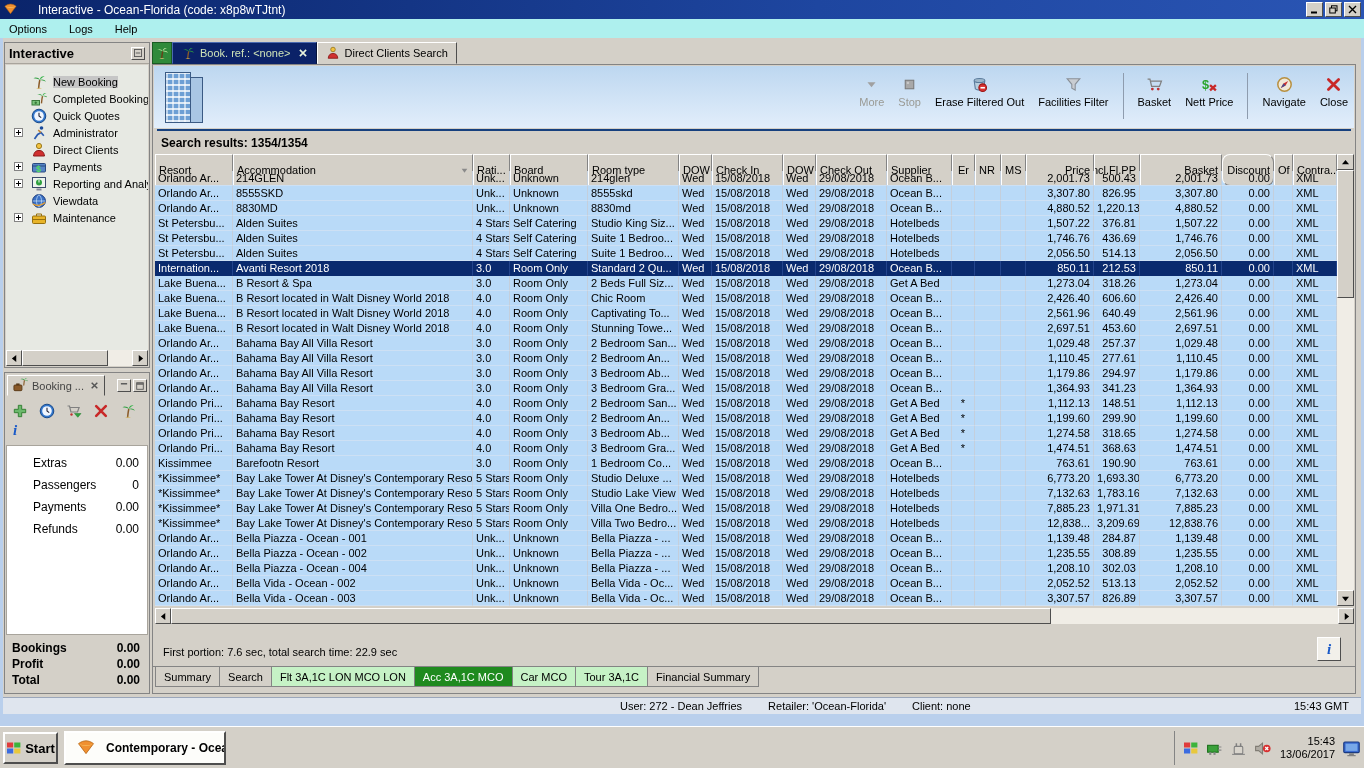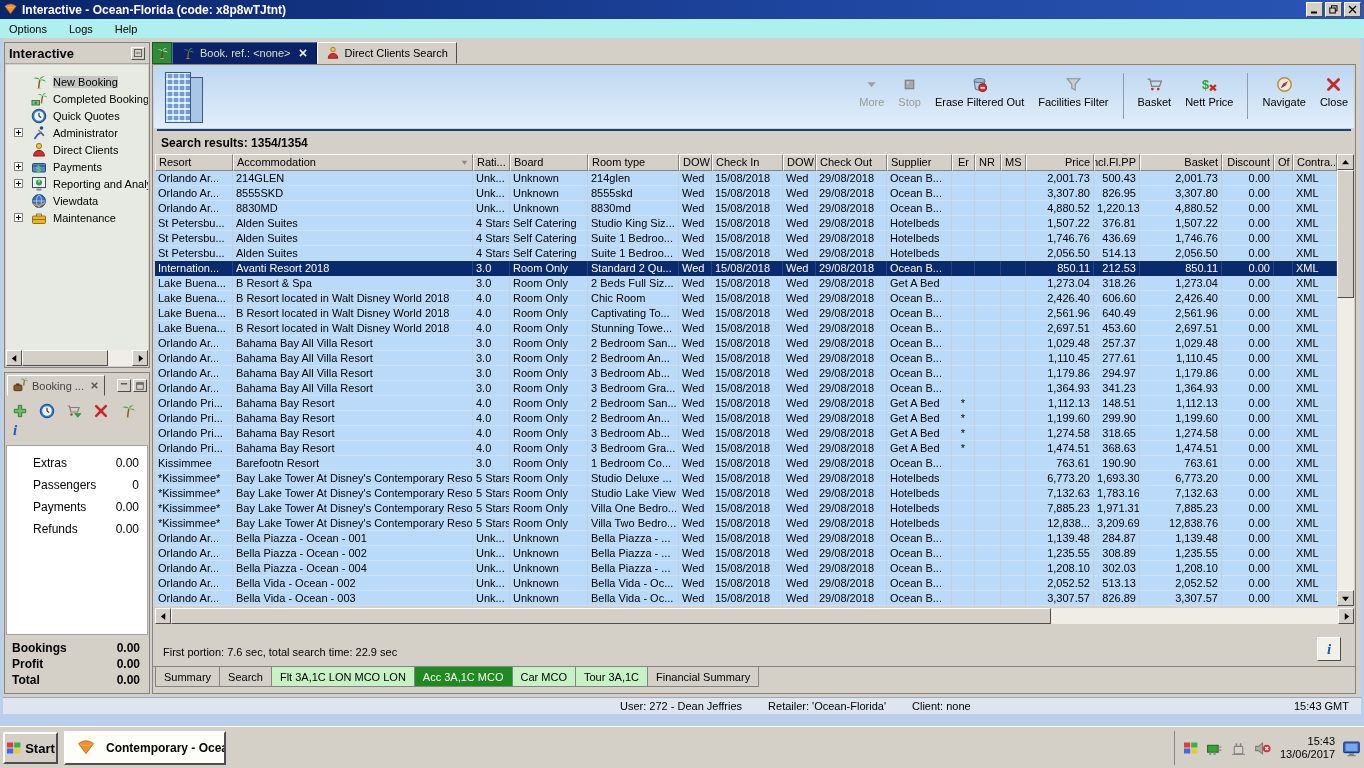--- a/index.html
+++ b/index.html
@@ -3,21 +3,21 @@
 <meta charset="utf-8">
 <style>
   *{margin:0;padding:0;box-sizing:border-box}
   html,body{width:1364px;height:768px;overflow:hidden}
   body{font-family:"Liberation Sans",sans-serif;font-size:11px;color:#000;background:#b9cfec}
   .screen{position:relative;width:1364px;height:768px;background:#b9cfec}
   .ic{display:inline-flex;align-items:center;justify-content:center;flex:none}
 
   
   .titlebar{position:absolute;top:0;left:0;width:1364px;height:19px;background:linear-gradient(90deg,#0a246a,#1e46a0 60%,#2a55b4);display:flex;align-items:center;padding:0 3px;color:#fff}
-  .titlebar .t-text{font-weight:bold;font-size:12px;margin-left:4px;flex:1;white-space:nowrap}
+  .titlebar .t-text{font-weight:normal;font-size:12px;margin-left:20px;flex:1;white-space:nowrap}
   .winbtn{width:17px;height:15px;background:#d4d0c8;border:1px solid;border-color:#fff #4e4e4e #4e4e4e #fff;margin-left:2px;display:flex;align-items:center;justify-content:center}
 
   
   .menubar{position:absolute;top:19px;left:0;width:1364px;height:19px;background:#aef0ee;display:flex;align-items:center;padding:0 9px;gap:22px}
   .menu-item{cursor:default}
 
   
   .workarea{position:absolute;top:38px;left:3px;width:1358px;height:659px;background:#d4d0c8}
 
   
@@ -72,21 +72,21 @@
   .tb-btn{display:flex;flex-direction:column;align-items:center;gap:3px;padding-top:6px}
   .tb-btn .tb-label{font-size:11px;white-space:nowrap}
   .tb-btn.dis .tb-label{color:#9a9a94}
   .tb-sep{width:1px;height:46px;background:#8e9cae;margin-top:3px}
   .navy-line{position:absolute;top:64px;left:4px;right:4px;height:2px;background:#16407e}
   .results-label{position:absolute;top:71px;left:8px;font-weight:bold;font-size:12px}
 
   
   .grid{position:absolute;left:2px;top:89px;width:1199px;height:452px}
   .grid-head{display:flex;width:1182px;height:17px}
-  .hcell{flex:none;height:17px;line-height:15px;background:#d4d0c8;border:1px solid;border-color:#fff #848484 #848484 #fff;padding:0 3px;display:flex;align-items:center;overflow:hidden;white-space:nowrap;font-size:11px;gap:2px}
+  .hcell{flex:none;height:17px;line-height:15px;background:#d4d0c8;border:1px solid;border-color:#fff #848484 #848484 #fff;padding:15px 3px;display:flex;align-items:center;overflow:hidden;white-space:nowrap;font-size:11px;gap:2px}
   .hcell.ar{justify-content:flex-end}
   .hcell.ac{justify-content:center}
   .grid-body{width:1182px;background:#b9daf8}
   .trow{display:flex;height:15px}
   .tcell{flex:none;height:15px;line-height:14px;padding:0 3px;border-right:1px solid #c4cfdc;border-bottom:1px solid #cde0f4;overflow:hidden;white-space:nowrap;font-size:11px}
   .tcell.ar{text-align:right}
   .tcell.ac{text-align:center}
   .trow.selrow{background:#0a2a6e;color:#fff}
   .trow.selrow .tcell{border-right-color:#23448c;border-bottom-color:#0a2a6e}
   .vscroll{position:absolute;left:1182px;top:0;width:17px;height:452px;background:#f0ede6}
@@ -598,21 +598,21 @@
           </div>
           <div class="hcell ar" style="width: 68px;">
             <span>Price</span>
           </div>
           <div class="hcell ar" style="width: 46px;">
             <span>Incl.Fl.PP</span>
           </div>
           <div class="hcell ar" style="width: 82px;">
             <span>Basket</span>
           </div>
-          <div class="hcell ar" style="width: 52px;">
+          <div class="hcell ar" style="width: 52px; border-radius: 8px;">
             <span>Discount</span>
           </div>
           <div class="hcell" style="width: 19px;">
             <span>Of</span>
           </div>
           <div class="hcell" style="width: 44px;">
             <span>Contra...</span>
           </div>
         </div>
       <div class="grid-body">

